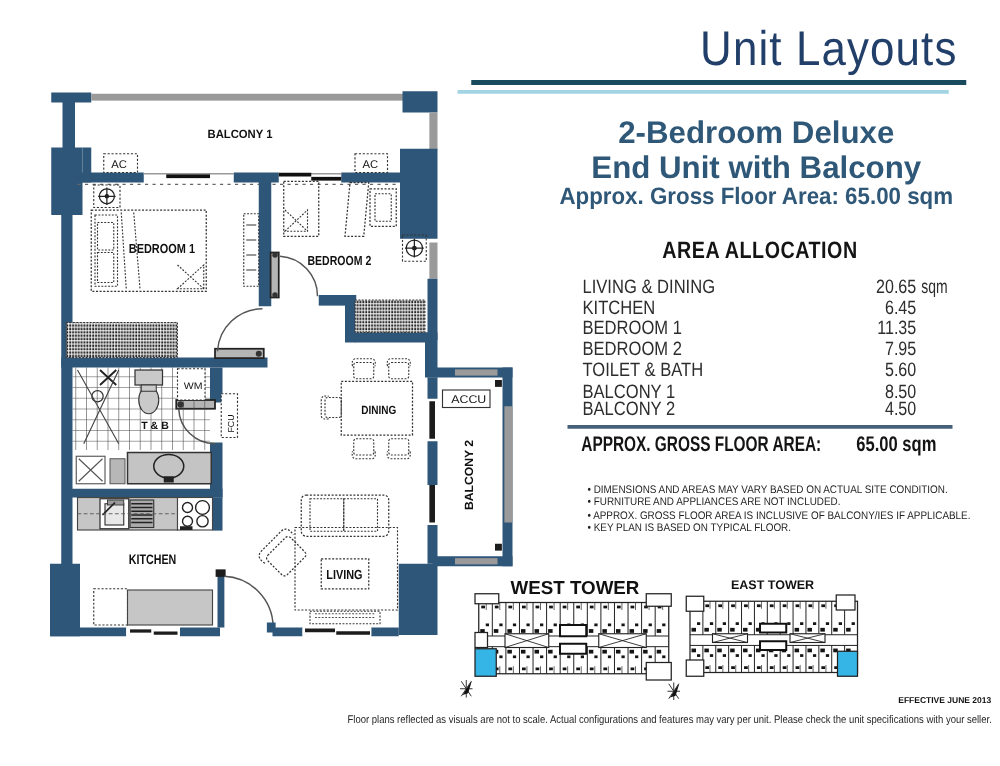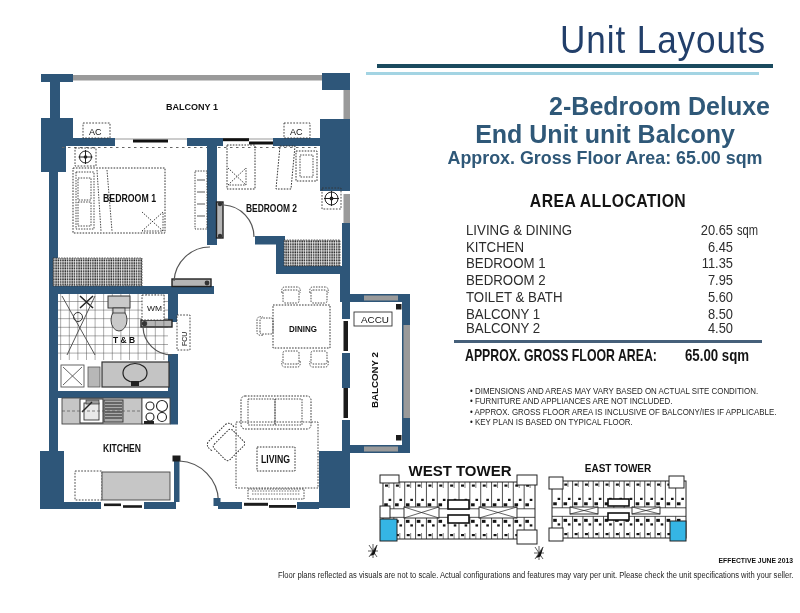--- a/index.html
+++ b/index.html
@@ -4,23 +4,23 @@
 body{font-family:"Liberation Sans",sans-serif;position:relative;}
 .abs{position:absolute;}
 </style></head><body>
 
 <div class="abs" style="left:430px;top:18px;width:336px;text-align:right;font-size:39px;color:#223f6a;letter-spacing:1px;transform:scaleX(.90);transform-origin:100% 0;">Unit Layouts</div>
 
 <div class="abs" style="left:377px;top:64px;width:396px;height:4px;background:#1a4a5e;"></div>
 
 <div class="abs" style="left:366px;top:72px;width:393px;height:3px;background:#a3d4e3;"></div>
 
-<div class="abs" style="left:440px;top:92px;width:330px;text-align:right;font-size:25px;font-weight:bold;color:#2f5878;">2-Bedroom Deluxe</div>
-
-<div class="abs" style="left:440px;top:120px;width:330px;text-align:center;font-size:25px;font-weight:bold;color:#2f5878;">End Unit unit Balcony</div>
+<div class="abs" style="left:440px;top:92px;width:330px;text-align:center;font-size:25px;font-weight:bold;color:#2f5878;">2-Bedroom Deluxe</div>
+
+<div class="abs" style="left:440px;top:120px;width:330px;text-align:center;font-size:25px;font-weight:bold;color:#2f5878;">End Unit with Balcony</div>
 
 <div class="abs" style="left:430px;top:147px;width:350px;text-align:center;font-size:19px;font-weight:bold;color:#2f5878;transform:scaleX(.94);transform-origin:50% 0;">Approx. Gross Floor Area: 65.00 sqm</div>
 
 <div class="abs" style="left:458px;top:190px;width:300px;text-align:center;font-size:19px;font-weight:bold;color:#141414;letter-spacing:.5px;transform:scaleX(.83);transform-origin:50% 0;">AREA ALLOCATION</div>
 
 <div>
 <div class="abs" style="left:466px;top:221px;font-size:15.5px;color:#2d2d2d;transform:scaleX(.855);transform-origin:0 0;">LIVING &amp; DINING</div>
 <div class="abs" style="left:600px;top:221px;width:133px;text-align:right;font-size:15.5px;color:#2d2d2d;transform:scaleX(.83);transform-origin:100% 0;">20.65</div>
 <div class="abs" style="left:737px;top:221px;font-size:15.5px;color:#2d2d2d;transform:scaleX(.72);transform-origin:0 0;">sqm</div>
 <div class="abs" style="left:466px;top:237.6px;font-size:15.5px;color:#2d2d2d;transform:scaleX(.855);transform-origin:0 0;">KITCHEN</div>

